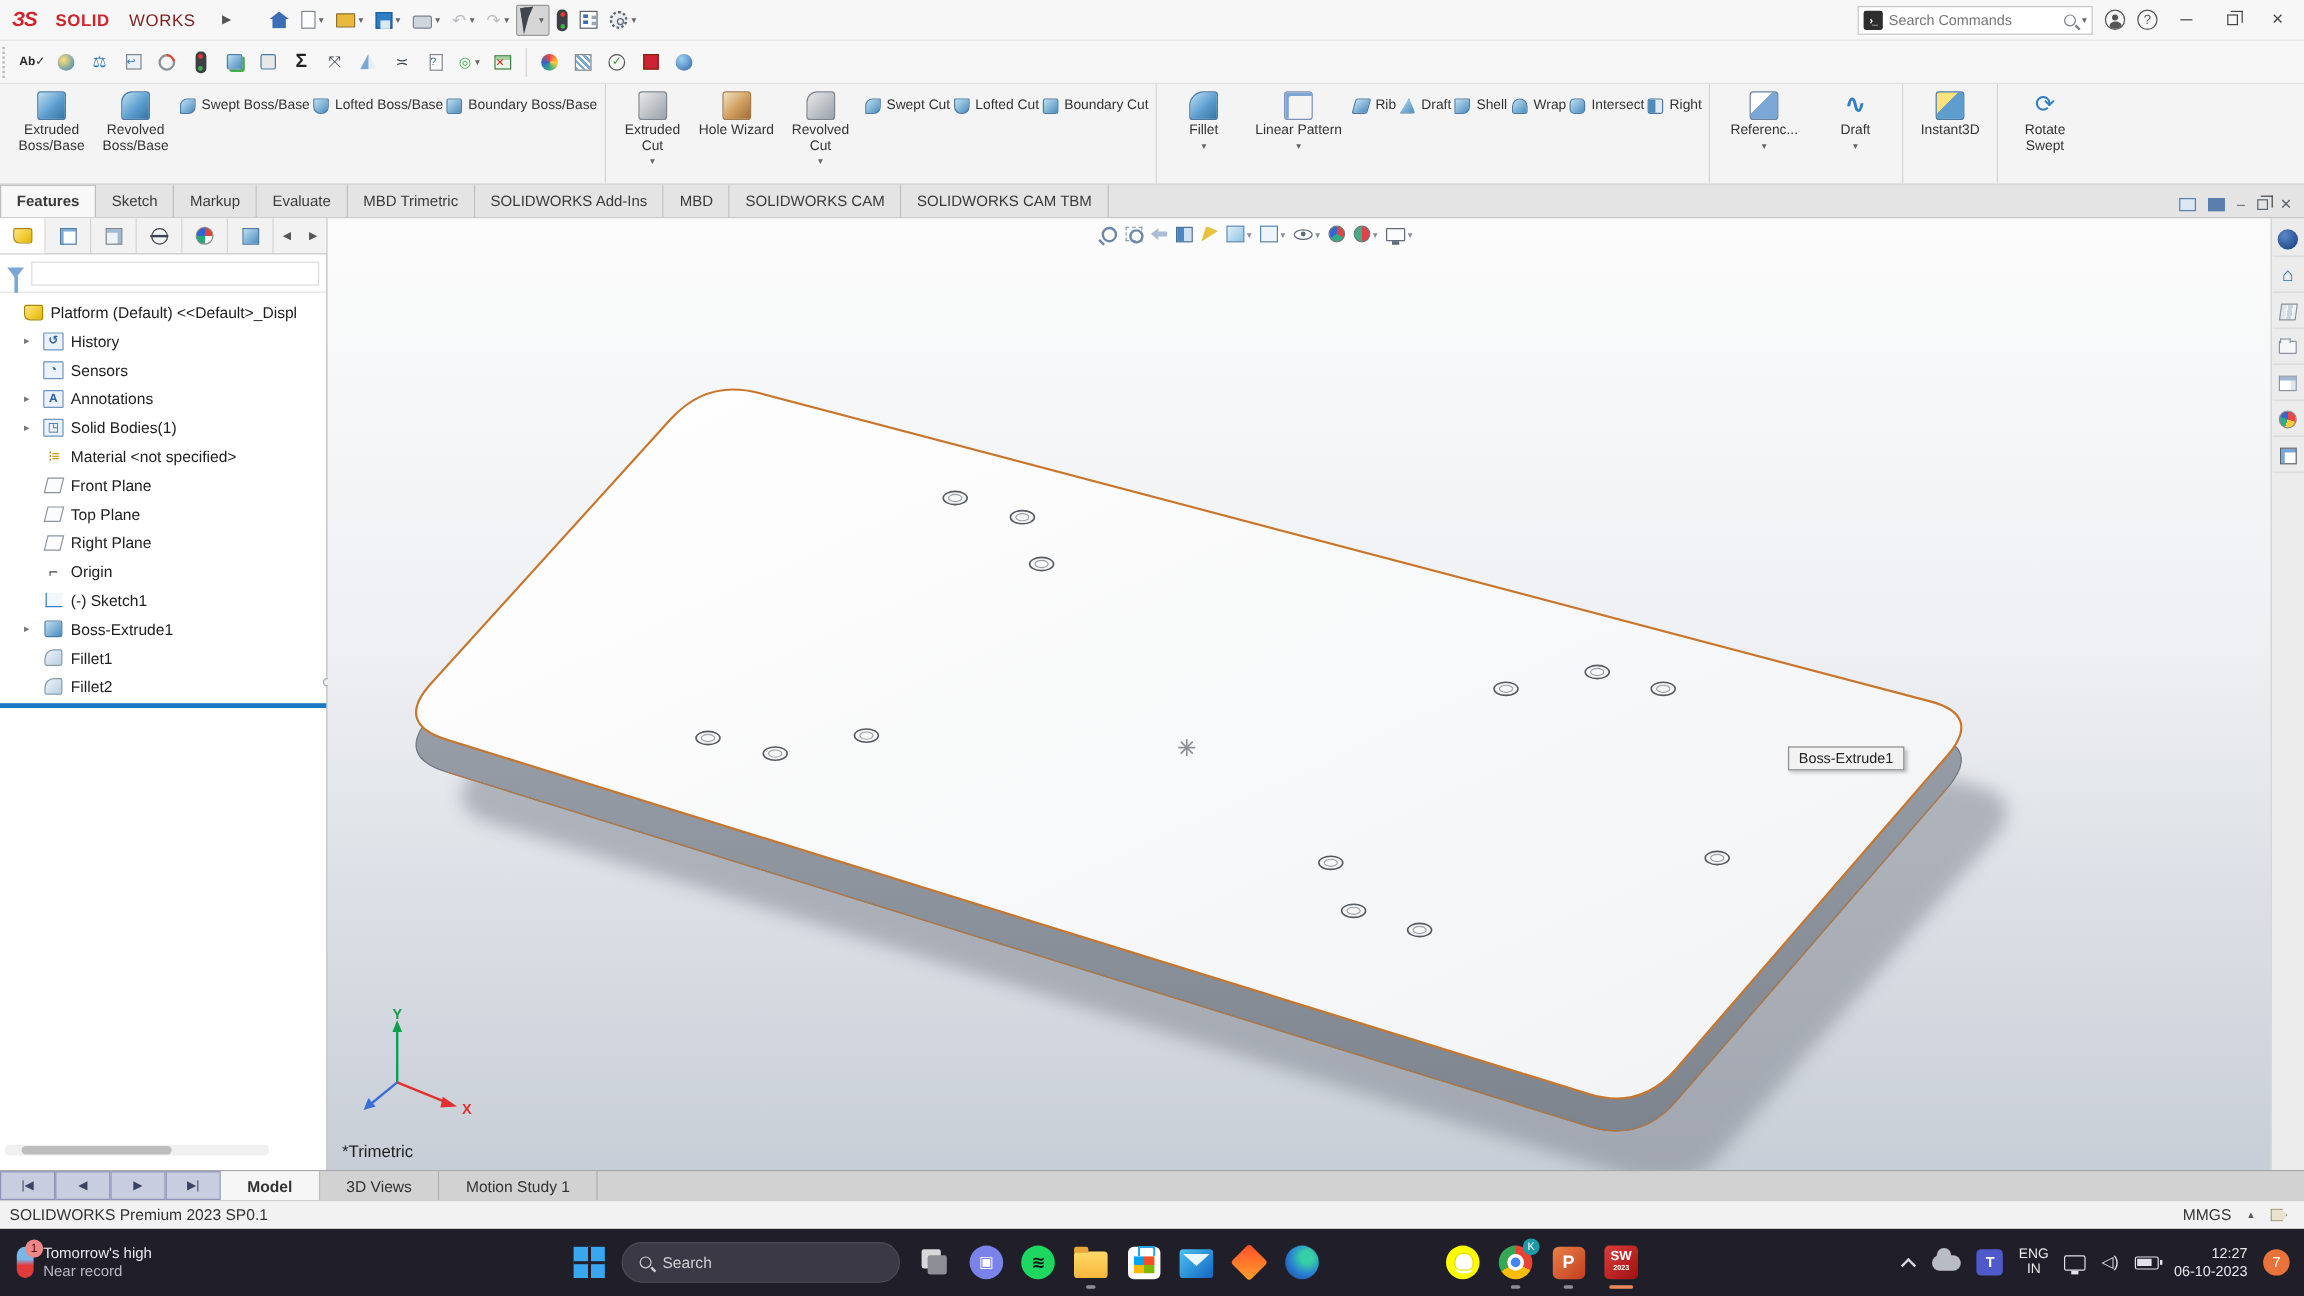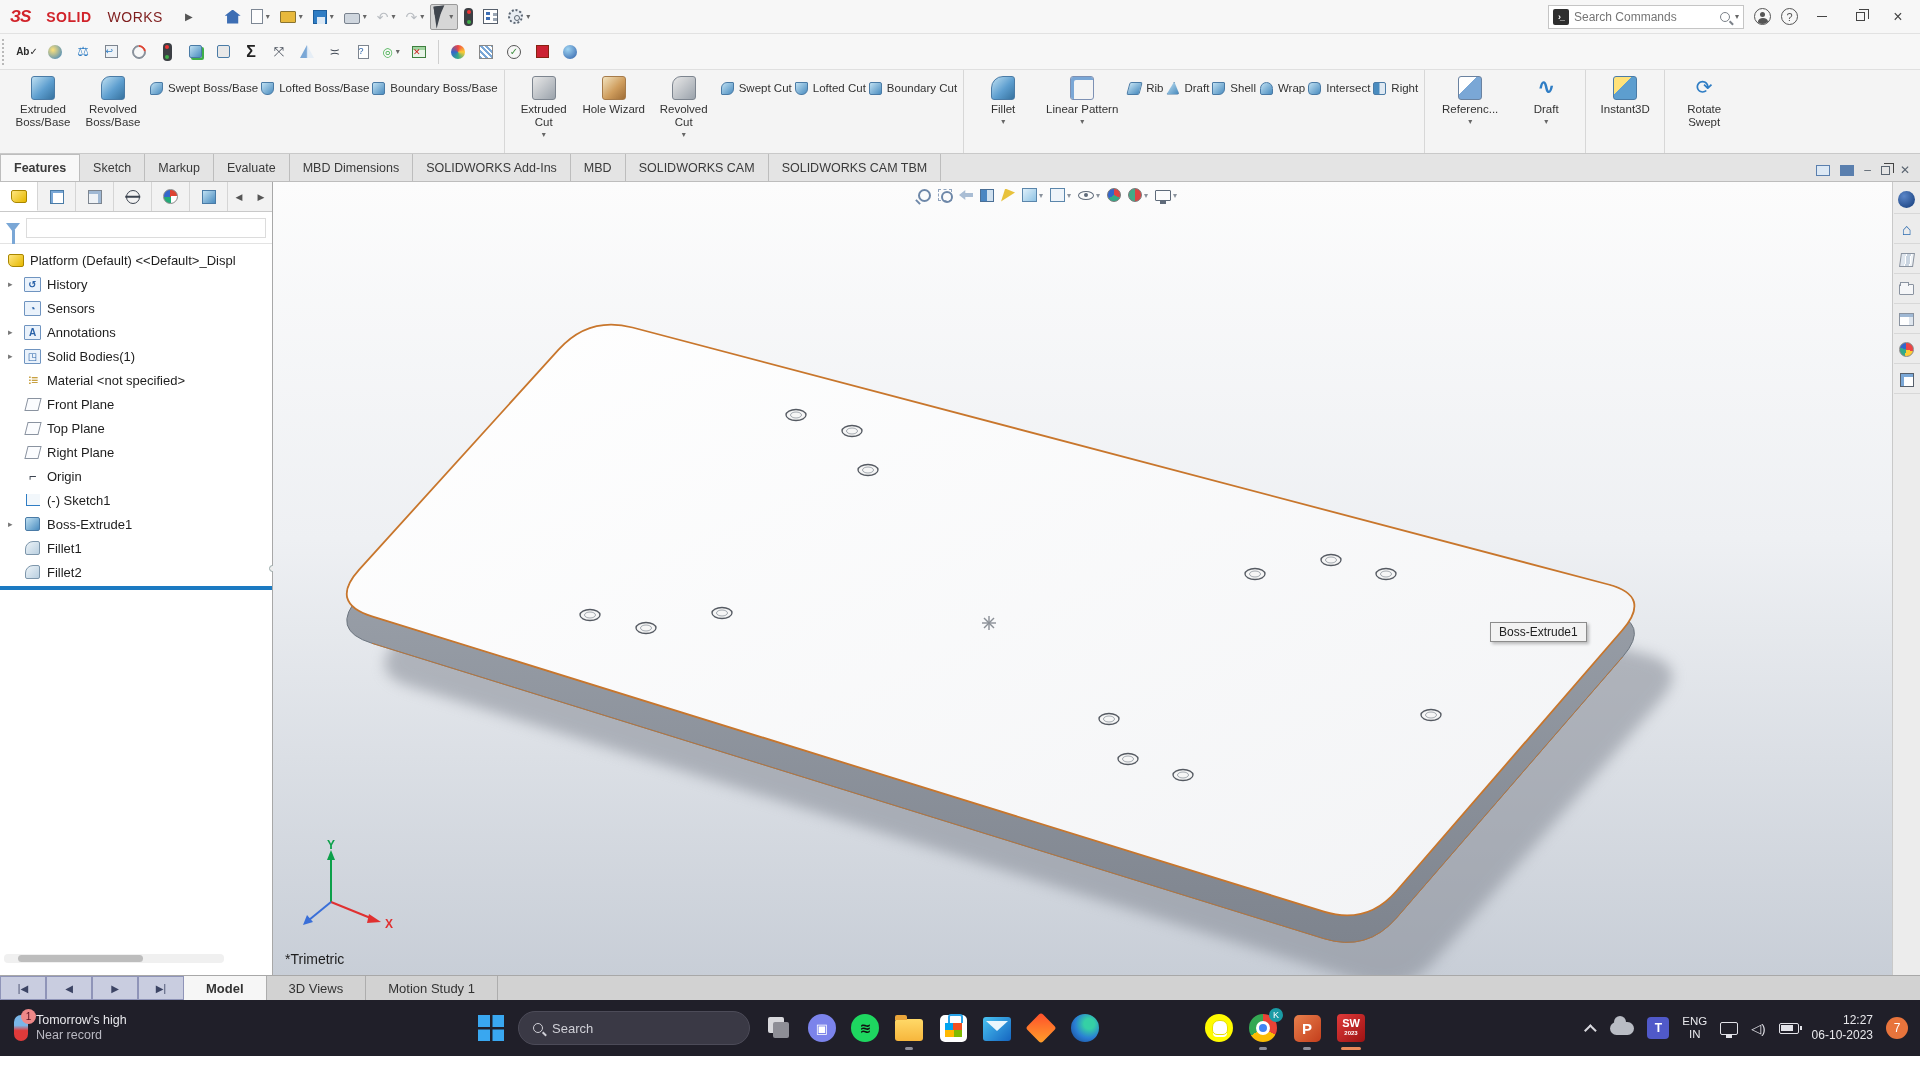--- a/index.html
+++ b/index.html
@@ -99,21 +99,21 @@
   .cfg-glyph { width:14px; height:14px; border:1px solid #7d858f; background:#eef2f6; box-shadow:inset -3px 3px 0 #9fb8d4; }
   .dim-glyph { width:14px; height:14px; border:1.5px solid #3c4450; border-radius:50%; position:relative; }
   .dim-glyph::after { content:""; position:absolute; left:5px; top:-2px; width:1.5px; height:15px; background:#3c4450; transform:rotate(90deg); box-shadow:0 0 0 0; }
   .dsp-glyph { width:15px; height:15px; border-radius:50%; background:conic-gradient(#d43 0 25%,#fff 25% 50%,#2a7 50% 75%,#36c 75% 100%); border:1px solid #888; }
   .cam-glyph { width:14px; height:14px; background:linear-gradient(135deg,#bfe0f2,#4a8cbf); border:1px solid #4a7ba6; }
   .pfilter { height:32px; display:flex; align-items:center; gap:6px; padding:0 6px; border-bottom:1px solid #e3e3e3; }
   .funnel { width:0; height:0; border-left:7px solid transparent; border-right:7px solid transparent; border-top:9px solid #7aa7d6; position:relative; }
   .funnel::after { content:""; position:absolute; left:-1.5px; top:-9px; width:3px; height:14px; background:#7aa7d6; top:-2px; }
   .pfilter input { flex:1; height:20px; border:1px solid #dcdcdc; outline:none; font-size:12px; padding:0 4px; }
   .tree { flex:1; padding-top:4px; overflow:hidden; font-size:13px; color:#1d1d1d; }
-  .trow { display:flex; align-items:center; height:24px; padding-left:8px; gap:6px; white-space:nowrap; }
+  .trow { display:flex; align-items:center; height:24px; padding-left:8px; gap:6px; white-space:nowrap;margin-left:12px; }
   .trow .exp { width:10px; font-size:9px; color:#777; }
   .trow .spacer { width:10px; }
   .tico { width:17px; height:15px; flex:0 0 auto; display:flex; align-items:center; justify-content:center; font-size:10px; }
   .ti-part { background:linear-gradient(135deg,#ffe680,#e6b800); border:1px solid #a98600; border-radius:2px 2px 2px 5px; width:16px; height:13px; }
   .ti-folder { background:#eaf2fb; border:1px solid #6f94c0; border-radius:1px; color:#2a62a8; font-weight:bold; }
   .ti-plane { width:14px; height:13px; border:1px solid #8a93a0; background:#fbfcfe; transform:skewX(-14deg); }
   .ti-origin { color:#3c4450; font-size:13px; font-weight:bold; }
   .ti-sketch { width:14px; height:12px; border:1.5px solid #2f7dc4; border-right:0; border-top:0; background:#f2f7fb; }
   .ti-cube { width:15px; height:14px; background:linear-gradient(135deg,#bfe0f2,#4a8cbf); border:1px solid #4a7ba6; border-radius:2px; }
   .ti-fillet { width:15px; height:14px; background:linear-gradient(135deg,#eef4f8,#b9cfe0); border:1px solid #7d96ab; border-radius:8px 2px 2px 2px; }
@@ -472,21 +472,21 @@
         <span class="rlabel">Rotate Swept</span>
       </div>
     </div>
   </div>
 
   <div class="cmdtabs">
     <span class="ctab active">Features</span>
     <span class="ctab">Sketch</span>
     <span class="ctab">Markup</span>
     <span class="ctab">Evaluate</span>
-    <span class="ctab">MBD Dimensions</span>
+    <span class="ctab">MBD Trimetric</span>
     <span class="ctab">SOLIDWORKS Add-Ins</span>
     <span class="ctab">MBD</span>
     <span class="ctab">SOLIDWORKS CAM</span>
     <span class="ctab">SOLIDWORKS CAM TBM</span>
     <div class="ctab-right">
       <span class="pane-ic"></span>
       <span class="pane-ic b"></span>
       <span>–</span>
       <span class="ic-restore" style="border-color:#5a6470"></span>
       <span>✕</span>
@@ -763,20 +763,28 @@
       <span class="navbtn">|◀</span>
       <span class="navbtn">◀</span>
       <span class="navbtn">▶</span>
       <span class="navbtn">▶|</span>
     </div>
     <span class="dtab active">Model</span>
     <span class="dtab">3D Views</span>
     <span class="dtab">Motion Study 1</span>
   </div>
 
+  <div class="statusbar">
+    <span>SOLIDWORKS Premium 2023 SP0.1</span>
+    <div class="sb-right">
+      <span>MMGS</span>
+      <span class="sb-caret">▴</span>
+      <span class="sb-tag"></span>
+    </div>
+  </div>
 
   <div class="taskbar">
     <div class="weather">
       <span class="thermo">
           <span class="wbadge">1</span>
         </span>
       <span class="wtxt"><span>Tomorrow's high</span><br><span class="sub">Near record</span></span>
     </div>
     <div class="tb-center">
       <span class="startbtn"></span>

